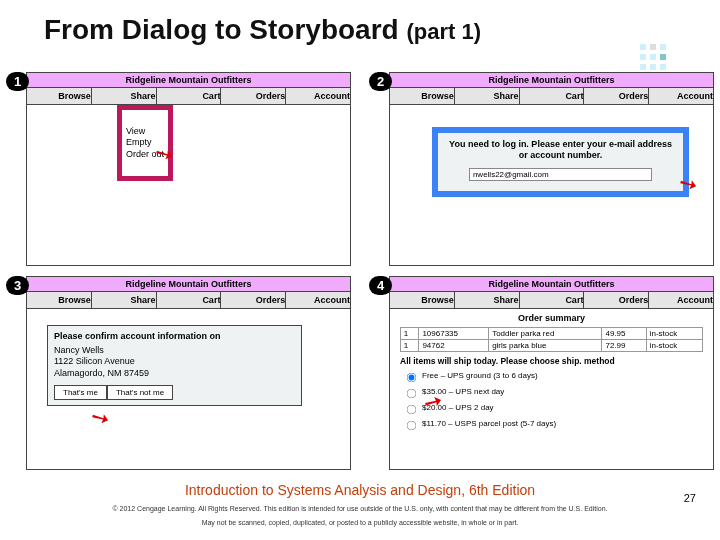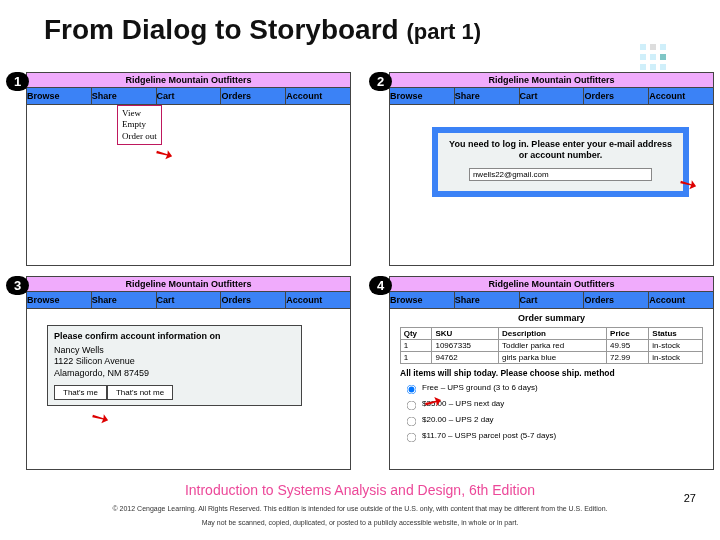--- a/index.html
+++ b/index.html
@@ -40,29 +40,29 @@
     font-size:9px;
   }
   .mock-title {
     background:#f0abfc; color:#000; text-align:center;
     font-weight:bold; padding:2px 0; border-bottom:1px solid #444;
   }
   .mock-nav {
     display:flex; border-bottom:1px solid #444;
   }
   .mock-nav div {
-    flex:1; text-align:left; padding:3px 0; border-right:1px solid #444;
-    font-weight:bold; background:#3b82f6;
+    flex:1; text-align:right; padding:3px 0; border-right:1px solid #444;
+    font-weight:bold; background:#e5e5e5;
   }
   .mock-nav div:last-child { border-right:none; }
   .mock-body { flex:1; position:relative; background:#fff; }
 
   .dropdown {
     position:absolute; left:90px; top:0;
-    border:1px solid #be185d; background:#fff; padding:2px 4px; line-height:1.25;font-family:Liberation Serif, serif;
+    border:5px solid #be185d; background:#fff; padding:16px 4px; line-height:1.25;
   }
   .dropdown div { white-space:nowrap; }
 
   .arrow {
     position:absolute; color:#d00; font-size:22px; line-height:1;
     transform:rotate(-30deg);
   }
 
   .login-box {
     position:absolute; left:42px; right:24px; top:22px;
@@ -91,21 +91,21 @@
   .order-tbl th, .order-tbl td { border:1px solid #999; padding:1px 3px; text-align:left; }
   .order-tbl th { font-weight:bold; }
   .ship-msg { font-weight:bold; padding:4px 10px 2px 10px; font-size:8.5px; }
   .ship-opts { padding:0 10px; font-size:8px; line-height:1.3; }
   .ship-opts label { display:block; }
   .ship-opts input { margin-right:4px; transform:scale(0.75); vertical-align:middle; }
 
   .footer {
     position:absolute; left:0; right:0; bottom:12px; text-align:center;
   }
-  .footer .book { font-size:14px; color:#ec4899; display:inline-block; }
+  .footer .book { font-size:14px; color:#c2410c; display:inline-block; }
   .footer .page { position:absolute; right:24px; bottom:24px; font-size:11px; }
   .footer .copy { font-size:7px; color:#333; margin-top:6px; line-height:1.25; }
 </style>
 </head>
 <body>
 
 <div class="title">
   <span>From Dialog to Storyboard</span>
   <span class="part">(part 1)</span>
 </div>
@@ -201,27 +201,20 @@
         <div>Browse</div>
         <div>Share</div>
         <div>Cart</div>
         <div>Orders</div>
         <div>Account</div>
       </div>
       <div class="mock-body">
         <div class="summary-title">Order summary</div>
         <table class="order-tbl">
           <tbody>
-              <tr>
-            <th>Qty</th>
-            <th>SKU</th>
-            <th>Description</th>
-            <th>Price</th>
-            <th>Status</th>
-          </tr>
           <tr>
             <td>1</td>
             <td>10967335</td>
             <td>Toddler parka red</td>
             <td>49.95</td>
             <td>in-stock</td>
           </tr>
           <tr>
             <td>1</td>
             <td>94762</td>

